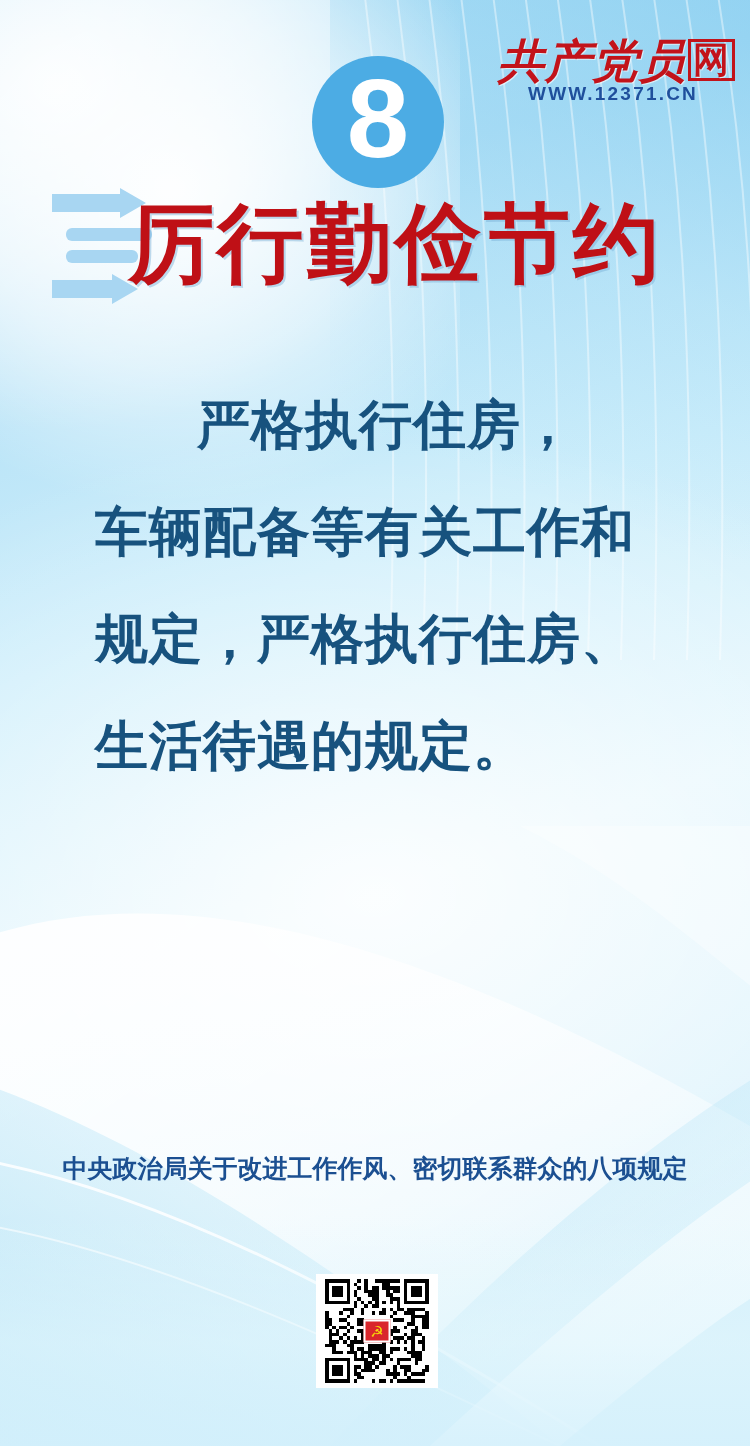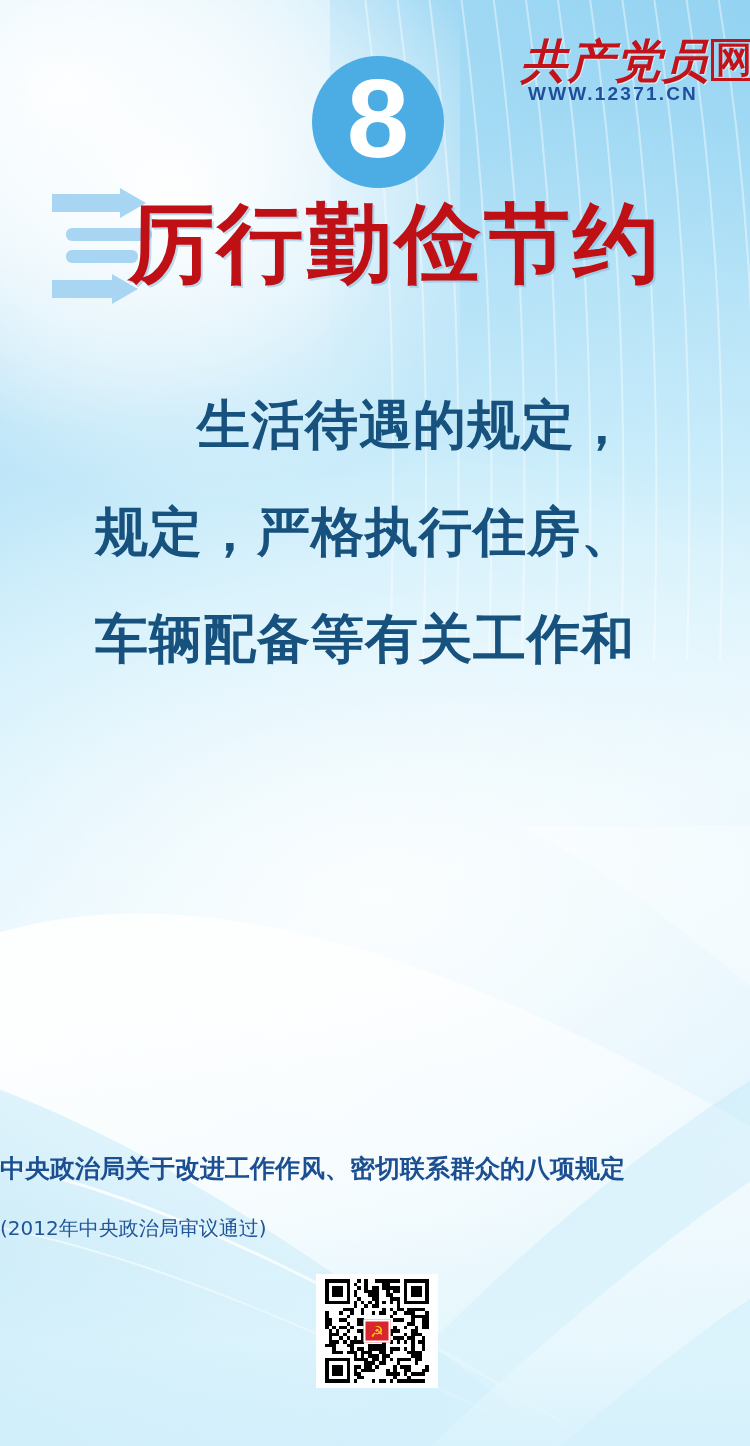--- a/index.html
+++ b/index.html
@@ -52,21 +52,20 @@
     line-height:1;
   }
   .logo-mark {
     font-size:46px; font-weight:bold;
     color:#c2131a;
     letter-spacing:1px;
     font-family:"DejaVu Serif","Liberation Serif",serif;
     font-style:italic;
     text-shadow:1px 1px 0 rgba(255,255,255,.6);
     white-space:nowrap;
-    margin-left:23px;
   }
   .logo-mark .boxed {
     font-style:normal;
     display:inline-block;
     border:3px solid #c2131a;
     padding:0 2px 2px 2px;
     font-size:36px;
     line-height:.95;
     vertical-align:5px;
     margin-left:2px;
@@ -127,21 +126,21 @@
     letter-spacing:1px;
     white-space:nowrap;
     font-family:"DejaVu Sans","Liberation Sans",sans-serif;
   }
   .body-line.indent { padding-left:102px; }
   .body-line:last-child { margin-bottom:0; }
 
   
   .footer {
     position:absolute; left:0; top:1152px; width:750px;
-    text-align:left;
+    text-align:center;
   }
   .footer-title {
     color:#1b4f91;
     font-size:25px;
     font-weight:bold;
     letter-spacing:0px;
     font-family:"DejaVu Serif","Liberation Serif",serif;
     white-space:nowrap;
   }
   .footer-sub {
@@ -257,28 +256,28 @@
         <rect x="14" y="62" width="72" height="13" rx="6"></rect>
 
         <path d="M0,92 L60,92 L60,86 L86,101 L60,116 L60,110 L0,110 Z"></path>
       </g>
     </svg>
   </div>
 
   <div class="title">厉行勤俭节约</div>
 
   <div class="body-text">
-    <div class="body-line indent">生活待遇的规定，</div>
+    <div class="body-line indent">严格执行住房，</div>
+    <div class="body-line">车辆配备等有关工作和</div>
     <div class="body-line">规定，严格执行住房、</div>
-    <div class="body-line">车辆配备等有关工作和</div>
+    <div class="body-line">生活待遇的规定。</div>
   </div>
 
   <div class="footer">
     <div class="footer-title">中央政治局关于改进工作作风、密切联系群众的八项规定</div>
-    <div class="footer-sub">(2012年中央政治局审议通过)</div>
   </div>
 
   <div class="qr-wrap">
     <svg id="qr-svg" viewBox="0 0 29 29" shape-rendering="crispEdges">
       <rect width="29" height="29" fill="#ffffff"></rect>
       <g fill="#000000" id="qr-cells">
           <rect x="0" y="0" width="1" height="1"></rect>
           <rect x="1" y="0" width="1" height="1"></rect>
           <rect x="2" y="0" width="1" height="1"></rect>
           <rect x="3" y="0" width="1" height="1"></rect>

